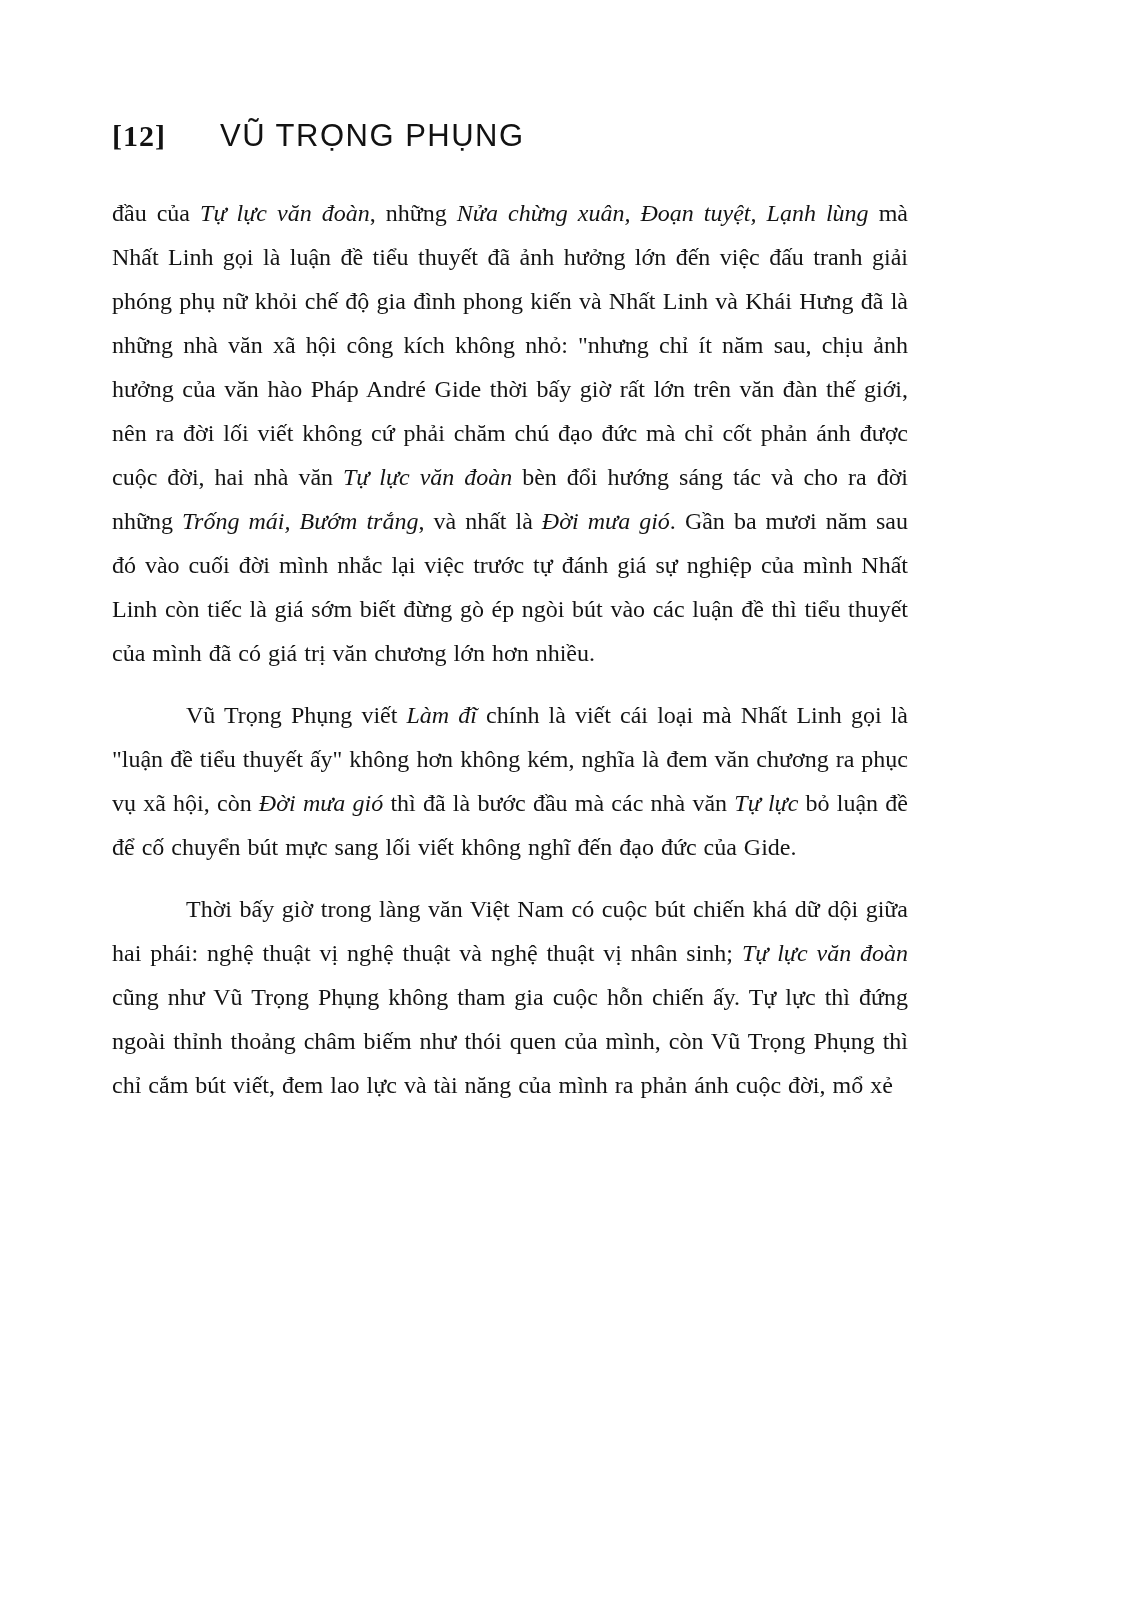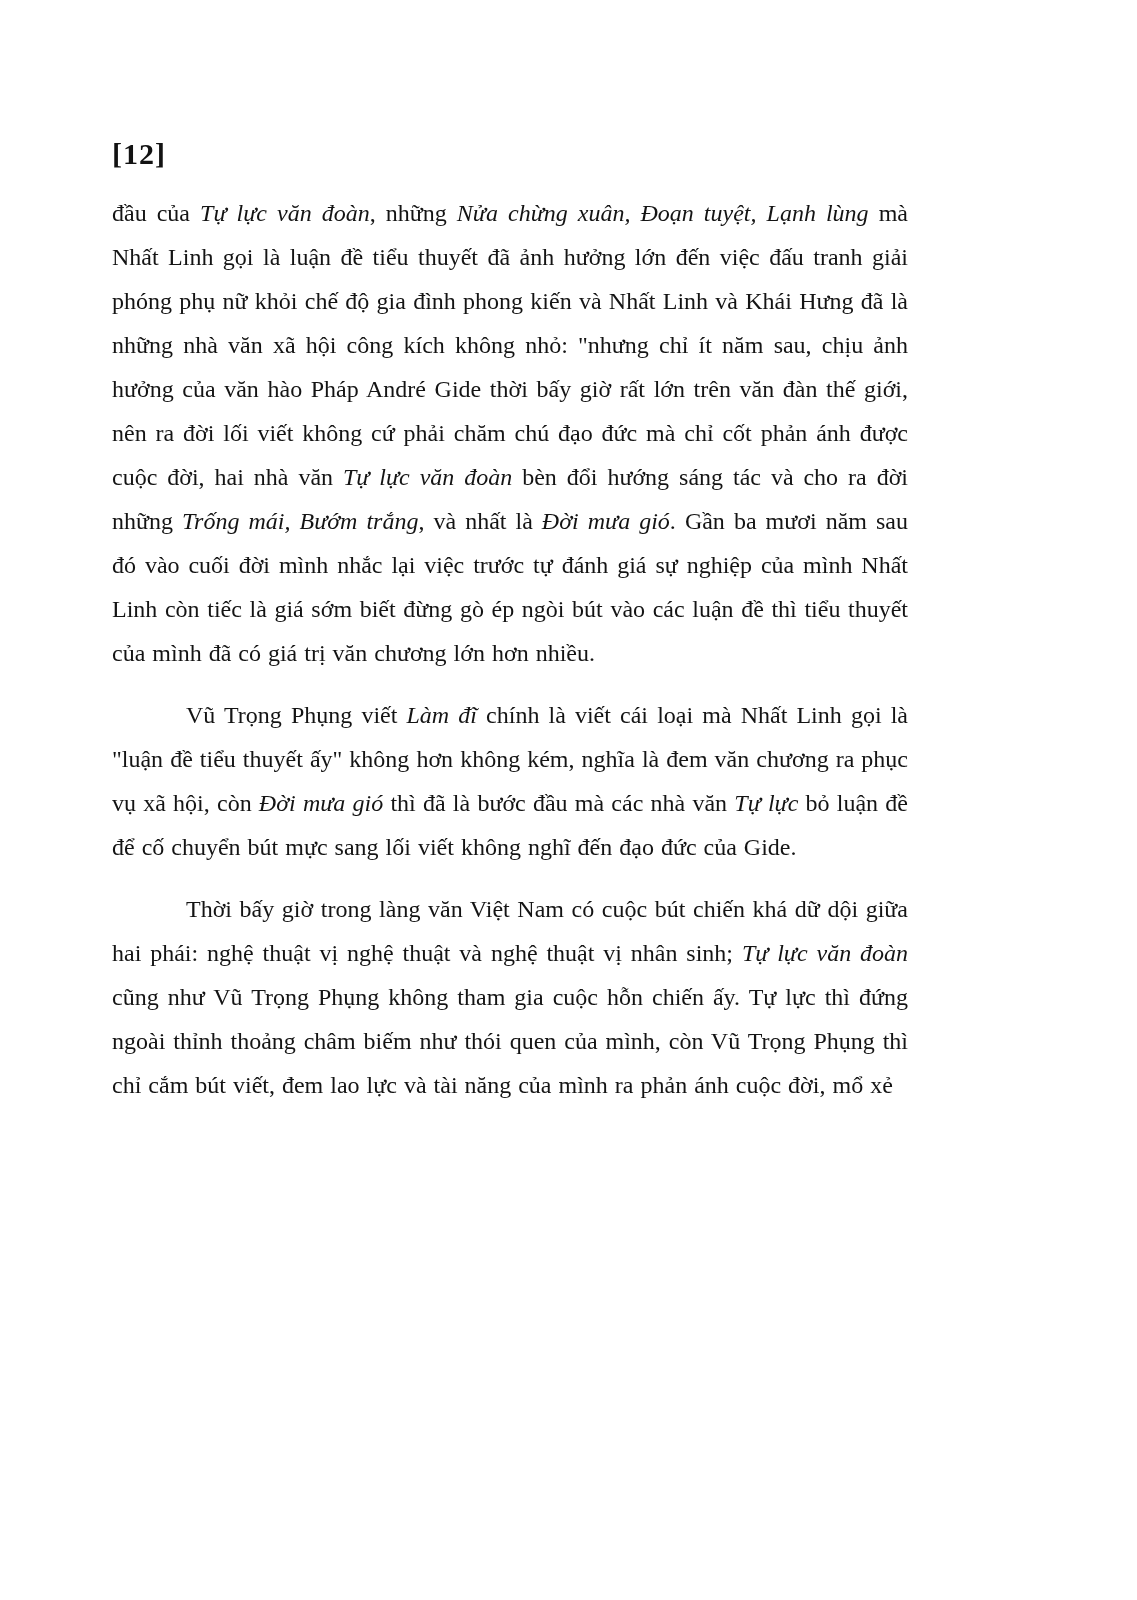--- a/index.html
+++ b/index.html
@@ -16,21 +16,20 @@
     font-family: "Liberation Serif", "DejaVu Serif", serif;
     overflow: hidden;
   }
   .page-header {
     position: absolute;
     top: 118px;
     left: 112px;
     width: 800px;
     display: flex;
     align-items: baseline;
-    margin-top: 19px;
   }
   .page-number {
     font-family: "Liberation Serif", serif;
     font-weight: bold;
     font-size: 30px;
     letter-spacing: 1px;
     color: #121212;
   }
   .running-title {
     font-family: "Liberation Sans", "DejaVu Sans", sans-serif;
@@ -60,20 +59,21 @@
   .page-body em {
     font-style: italic;
   }
 </style>
 </head>
 <body>
 
 <div class="page" style="background: rgb(255, 255, 255); color: rgb(20, 20, 20);">
   <header class="page-header">
     <span class="page-number">[12]</span>
+    <span class="running-title">VŨ TRỌNG PHỤNG</span>
   </header>
 
   <main class="page-body">
 
   <p class=""><span>đầu của </span><em>Tự lực văn đoàn</em><span>, những </span><em>Nửa chừng xuân, Đoạn tuyệt, Lạnh lùng</em><span> mà Nhất Linh gọi là luận đề tiểu thuyết đã ảnh hưởng lớn đến việc đấu tranh giải phóng phụ nữ khỏi chế độ gia đình phong kiến và Nhất Linh và Khái Hưng đã là những nhà văn xã hội công kích không nhỏ: "nhưng chỉ ít năm sau, chịu ảnh hưởng của văn hào Pháp André Gide thời bấy giờ rất lớn trên văn đàn thế giới, nên ra đời lối viết không cứ phải chăm chú đạo đức mà chỉ cốt phản ánh được cuộc đời, hai nhà văn </span><em>Tự lực văn đoàn</em><span> bèn đổi hướng sáng tác và cho ra đời những </span><em>Trống mái, Bướm trắng</em><span>, và nhất là </span><em>Đời mưa gió</em><span>. Gần ba mươi năm sau đó vào cuối đời mình nhắc lại việc trước tự đánh giá sự nghiệp của mình Nhất Linh còn tiếc là giá sớm biết đừng gò ép ngòi bút vào các luận đề thì tiểu thuyết của mình đã có giá trị văn chương lớn hơn nhiều.</span></p>
       <p class="indent"><span>Vũ Trọng Phụng viết </span><em>Làm đĩ</em><span> chính là viết cái loại mà Nhất Linh gọi là "luận đề tiểu thuyết ấy" không hơn không kém, nghĩa là đem văn chương ra phục vụ xã hội, còn </span><em>Đời mưa gió</em><span> thì đã là bước đầu mà các nhà văn </span><em>Tự lực</em><span> bỏ luận đề để cố chuyển bút mực sang lối viết không nghĩ đến đạo đức của Gide.</span></p>
       <p class="indent"><span>Thời bấy giờ trong làng văn Việt Nam có cuộc bút chiến khá dữ dội giữa hai phái: nghệ thuật vị nghệ thuật và nghệ thuật vị nhân sinh; </span><em>Tự lực văn đoàn</em><span> cũng như Vũ Trọng Phụng không tham gia cuộc hỗn chiến ấy. Tự lực thì đứng ngoài thỉnh thoảng châm biếm như thói quen của mình, còn Vũ Trọng Phụng thì chỉ cắm bút viết, đem lao lực và tài năng của mình ra phản ánh cuộc đời, mổ xẻ</span></p>
     </main>
 </div>
 

